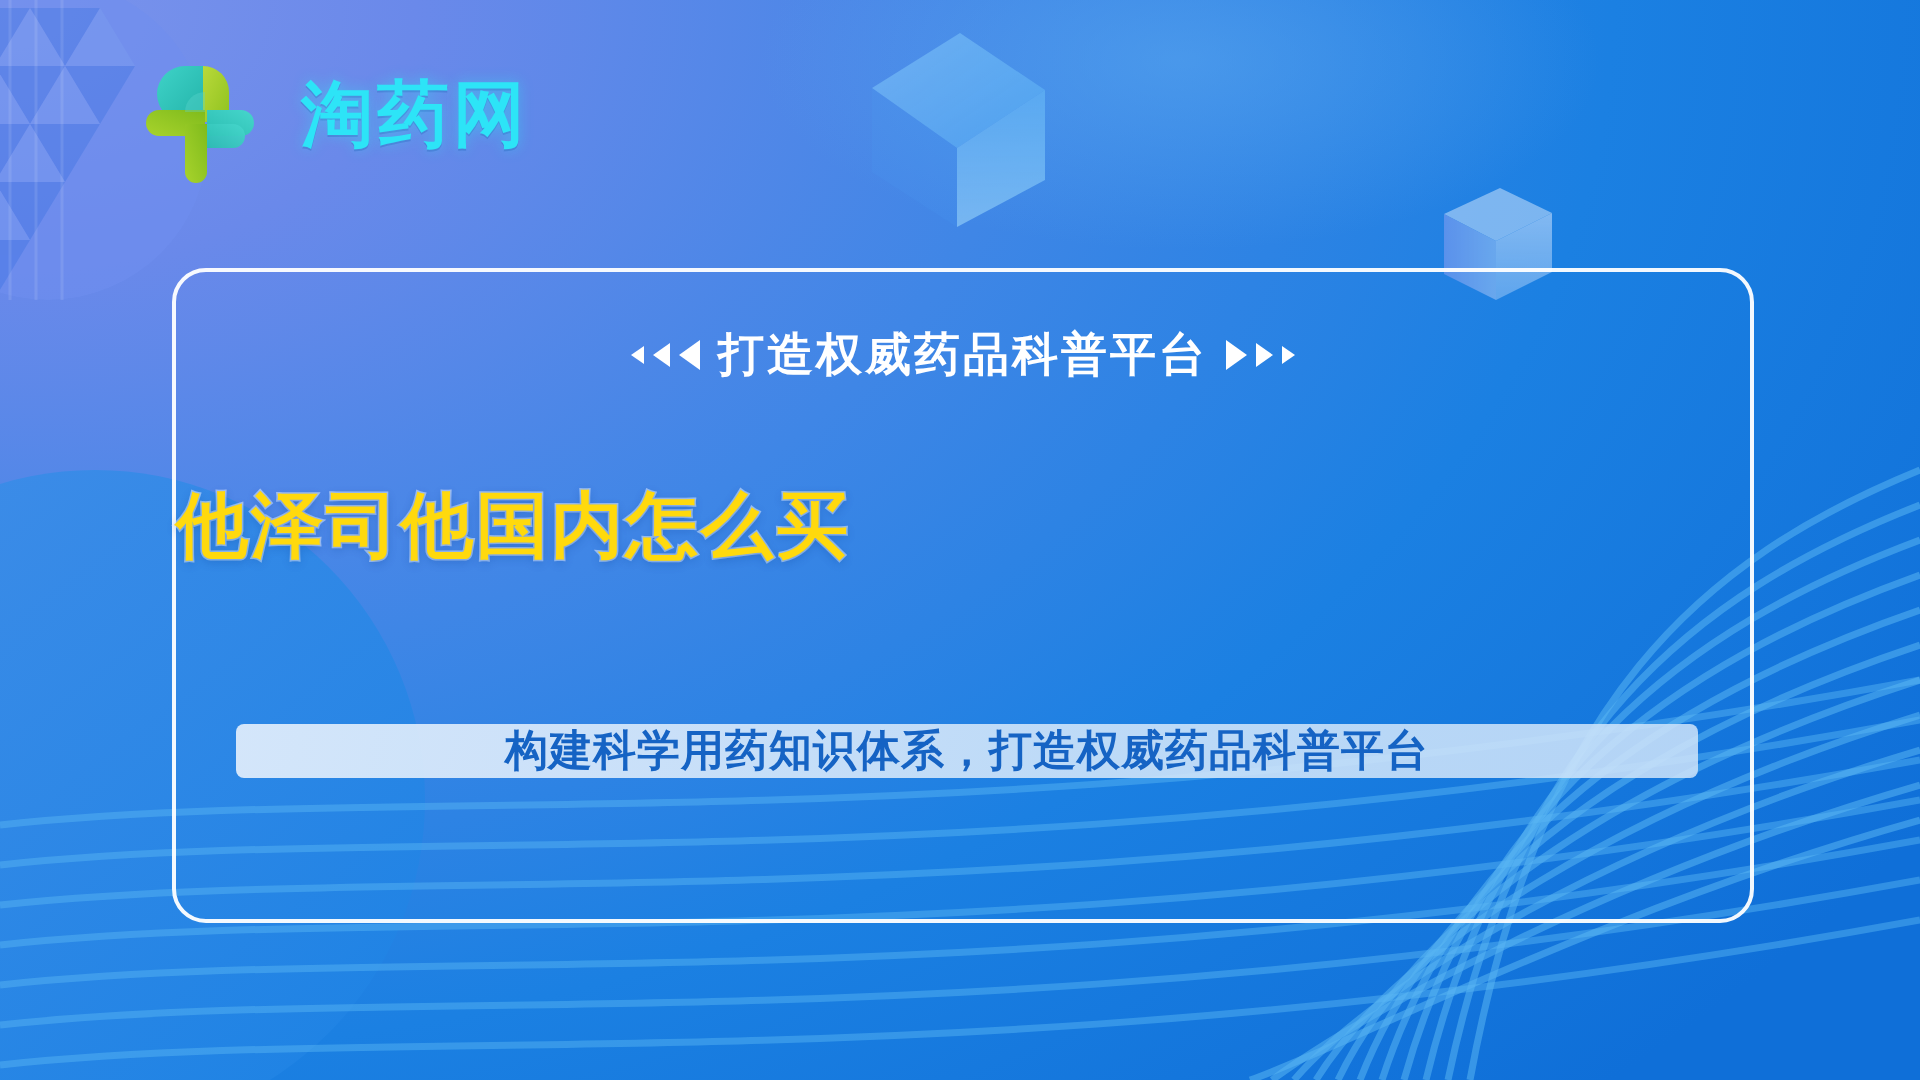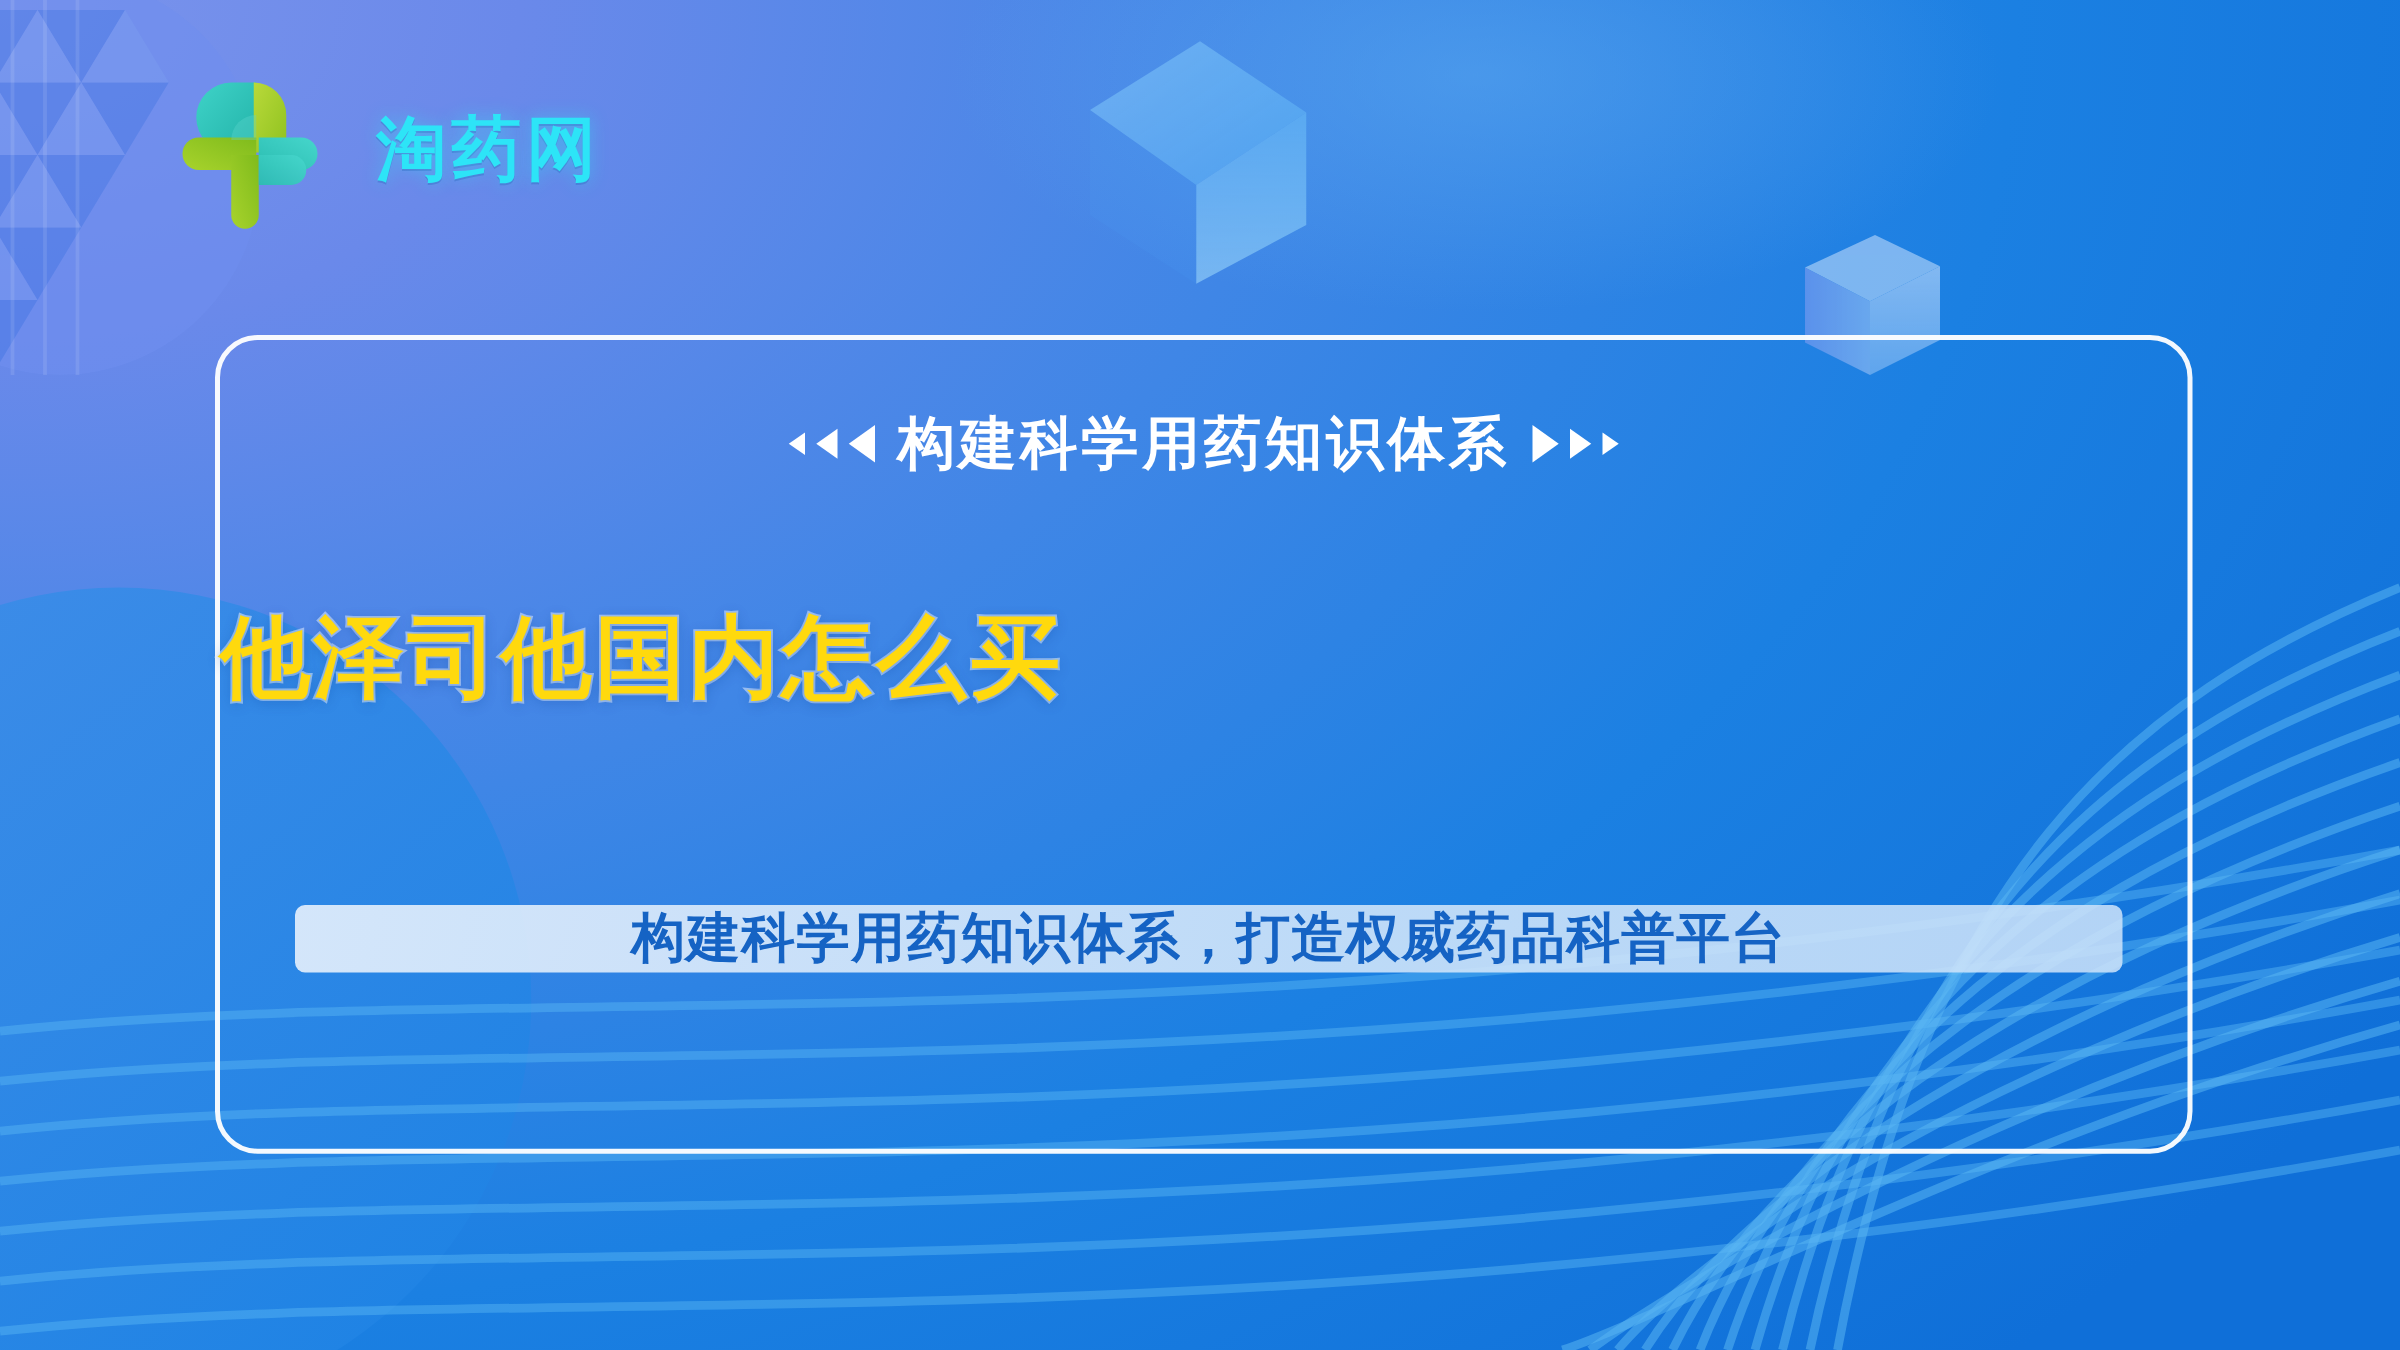--- a/index.html
+++ b/index.html
@@ -16,23 +16,23 @@
   .bg-layer{position:absolute;inset:0;pointer-events:none;}
   .bg-svg{position:absolute;inset:0;width:1920px;height:1080px;display:block;}
 
   
   #logo-block{
     position:absolute;left:133px;top:52px;
     display:flex;align-items:center;gap:22px;
   }
   #logo-mark{width:146px;height:135px;display:block;}
   #brand-text{
-    font-size:56px;line-height:1;font-weight:bold;
+    font-size:72px;line-height:1;font-weight:bold;
     color:#2de4f7;letter-spacing:4px;
-    font-family:Liberation Serif, serif;
+    font-family:Liberation Mono, monospace;
     text-shadow:0 0 14px rgba(45,228,247,.45), 0 2px 0 rgba(10,70,160,.25);
     white-space:nowrap;
   }
 
   
   #main-card{
     position:absolute;left:172px;top:268px;
     width:1582px;height:655px;
     border:4px solid rgba(255,255,255,.95);
     border-radius:34px;
@@ -234,21 +234,21 @@
   </div>
 
   <div id="main-card">
 
     <div id="tagline-row">
       <span class="arrow-group">
         <i class="tri left"></i>
           <i class="tri left m"></i>
           <i class="tri left l"></i>
       </span>
-      <span id="tagline-text">构建科学用药知识体系</span>
+      <span id="tagline-text">打造权威药品科普平台</span>
       <span class="arrow-group">
         <i class="tri right l"></i>
           <i class="tri right m"></i>
           <i class="tri right"></i>
       </span>
     </div>
 
     <div id="main-title">他泽司他国内怎么买</div>
 
     <div id="footer-banner">

